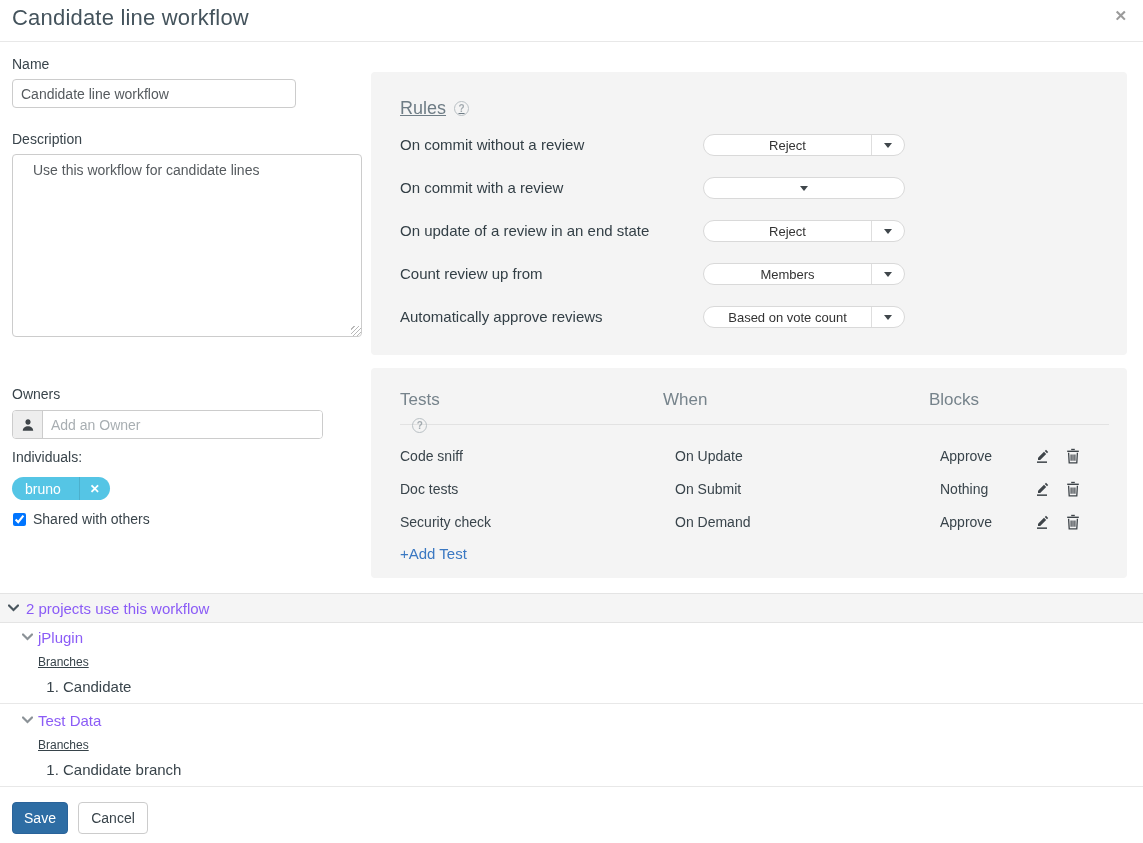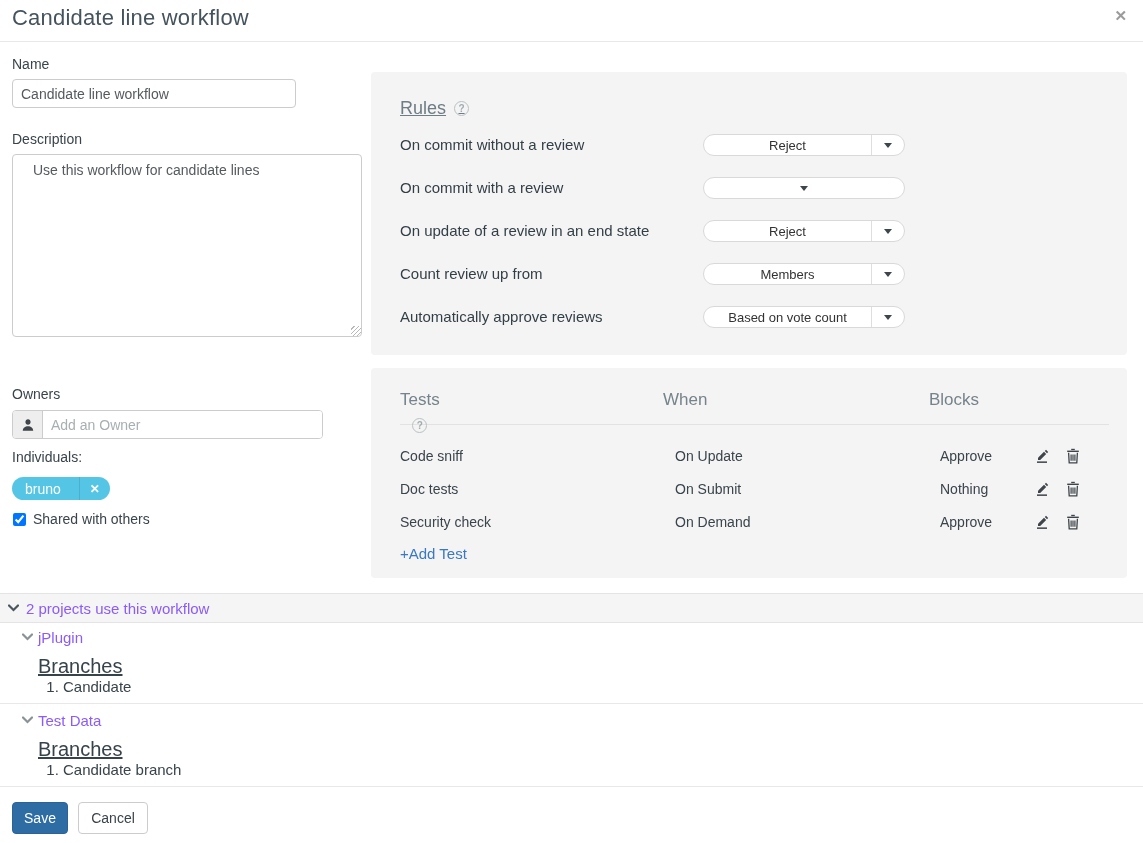--- a/index.html
+++ b/index.html
@@ -81,21 +81,21 @@
   
   .proj-bar { position:absolute; left:0; top:593px; width:1143px; height:30px;
     background:#f5f5f5; border-top:1px solid #e4e4e4; border-bottom:1px solid #e4e4e4; }
   .proj-bar .chev { position:absolute; left:8px; top:10px; }
   .proj-bar a { position:absolute; left:26px; top:6px; }
   .blue-link { color:#8b5cf6; font-size:15px; text-decoration:none; cursor:pointer; }
   .chev svg { display:block; }
   .proj-row { position:absolute; height:20px; }
   .proj-row .chev { position:absolute; left:22px; top:4px; }
   .proj-row a { position:absolute; left:38px; top:0; }
-  .branches-link { position:absolute; left:38px; font-size:20px; color:#37434a;
+  .branches-link { position:absolute; left:38px; font-size:12px; color:#37434a;
     text-decoration:underline; cursor:pointer; }
   .branch-list { position:absolute; left:38px; margin:0; padding-left:25px;
     font-size:15px; color:#39444b; }
   .branch-list li { list-style:decimal; }
   .hr { position:absolute; left:0; width:1143px; border-top:1px solid #e8e8e8; }
 
   
   .btn { position:absolute; top:802px; height:32px; border-radius:4px; font-size:14px;
     font-family:"Liberation Sans", sans-serif; cursor:pointer; }
   .btn-save { left:12px; width:56px; background:#2e6da4; border:1px solid #2a639a; color:#fff; }

